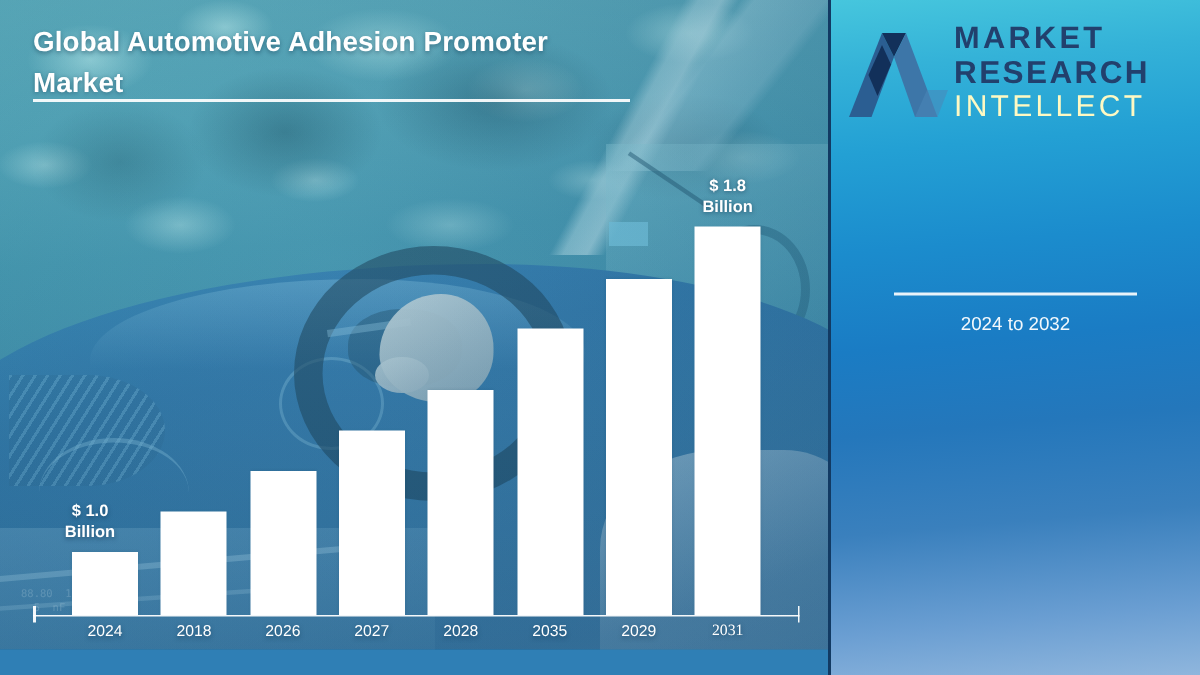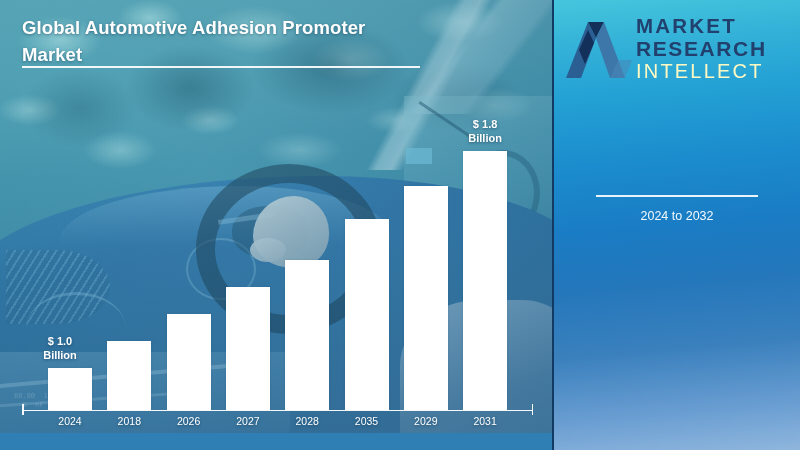--- a/index.html
+++ b/index.html
@@ -198,21 +198,21 @@
       <div id="axis-tick-left"></div>
       <div id="axis-tick-right"></div>
       <div id="years-container">
           <div class="year" style="left: 44px;">2024</div>
           <div class="year" style="left: 103.3px;">2018</div>
           <div class="year" style="left: 162.6px;">2026</div>
           <div class="year" style="left: 221.9px;">2027</div>
           <div class="year" style="left: 281.2px;">2028</div>
           <div class="year" style="left: 340.5px;">2035</div>
           <div class="year" style="left: 399.8px;">2029</div>
-          <div class="year" style="left: 459.1px;">2031</div>
+          <div class="year" style="left: 459.1px; font-family: Liberation Serif, serif;">2031</div>
         </div>
     </div>
   </div>
 
   <div id="divider"></div>
 
   <div id="right-panel"></div>
 
   <div id="logo">
     <div id="logo-mark">

